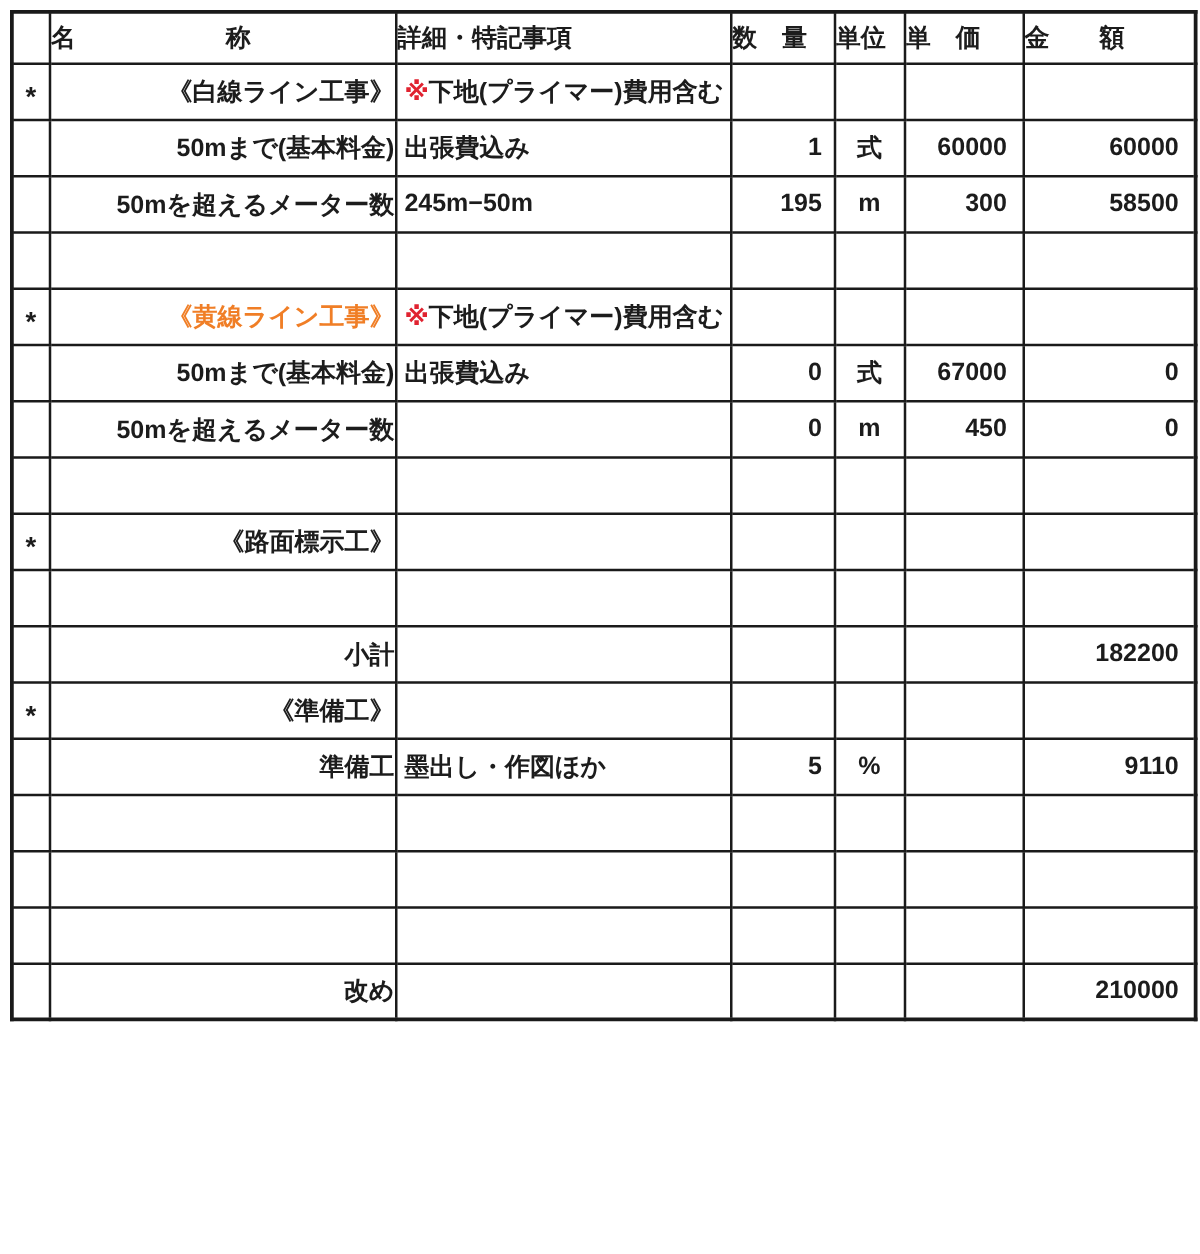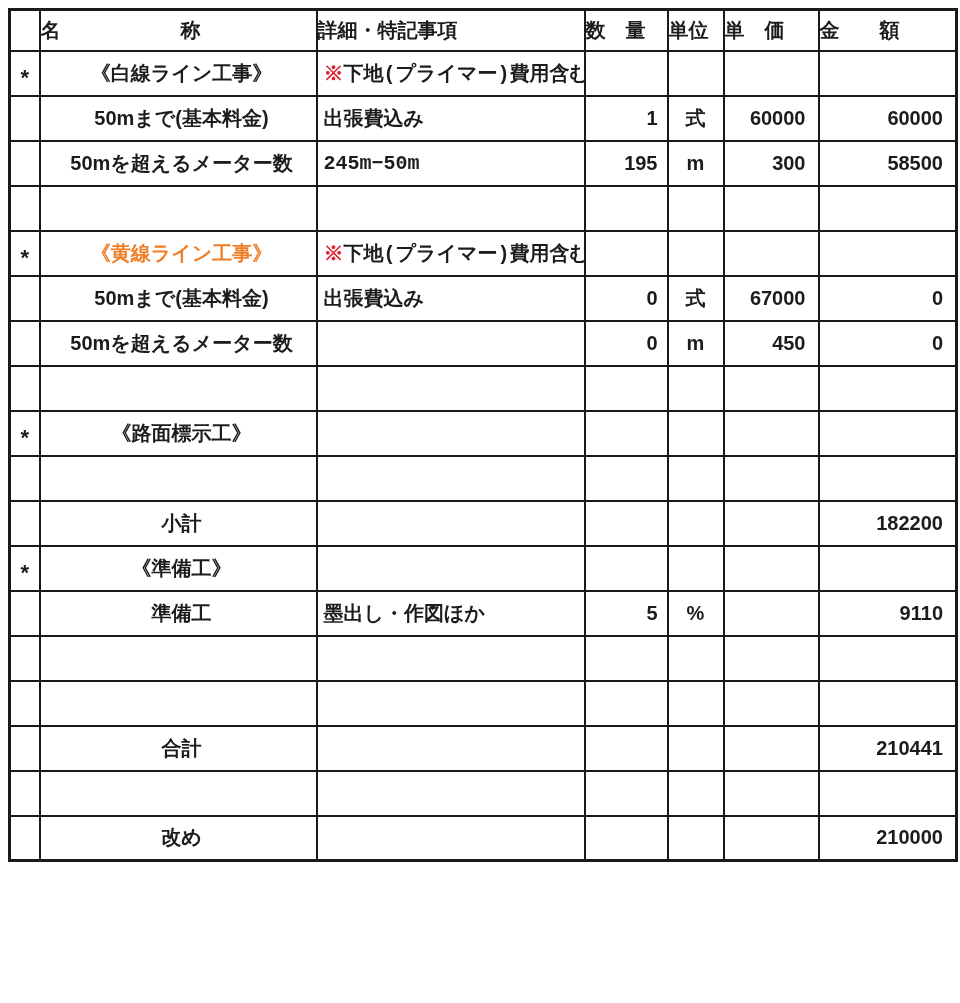--- a/index.html
+++ b/index.html
@@ -16,22 +16,22 @@
   th,td{
     border:2px solid var(--line,#1a1a1a);
     padding:0;overflow:hidden;white-space:nowrap;
     font-size:20px;font-weight:bold;vertical-align:middle;
   }
   thead tr{height:41px;}
   tbody tr{height:45px;}
   th{text-align:left;}
   .c-star{text-align:center;}
   .star-glyph{position:relative;top:5px;display:inline-block;font-size:22px;}
-  .c-name{text-align:center;padding-left:7px;}
-  .c-detail{text-align:left;padding-left:6px;font-family:Liberation Mono, monospace;}
+  .c-name{text-align:right;padding-left:7px;}
+  .c-detail{text-align:left;padding-left:6px;}
   .c-qty{text-align:right;padding-right:9px;}
   .c-unit{text-align:center;}
   .c-price{text-align:right;padding-right:12px;}
   .c-amount{text-align:right;padding-right:12px;}
   .mark{color:var(--red,#e02330);}
   .name-orange{color:var(--orange,#f07e26);}
 </style>
 </head>
 <body>
 
@@ -187,29 +187,20 @@
         <td class="c-star"></td>
         <td class="c-name"></td>
         <td class="c-detail"></td>
         <td class="c-qty"></td>
         <td class="c-unit"></td>
         <td class="c-price"></td>
         <td class="c-amount"></td>
       </tr>
       <tr>
         <td class="c-star"></td>
-        <td class="c-name">合計</td>
-        <td class="c-detail"></td>
-        <td class="c-qty"></td>
-        <td class="c-unit"></td>
-        <td class="c-price"></td>
-        <td class="c-amount">210441</td>
-      </tr>
-      <tr>
-        <td class="c-star"></td>
         <td class="c-name"></td>
         <td class="c-detail"></td>
         <td class="c-qty"></td>
         <td class="c-unit"></td>
         <td class="c-price"></td>
         <td class="c-amount"></td>
       </tr>
       <tr>
         <td class="c-star"></td>
         <td class="c-name">改め</td>

